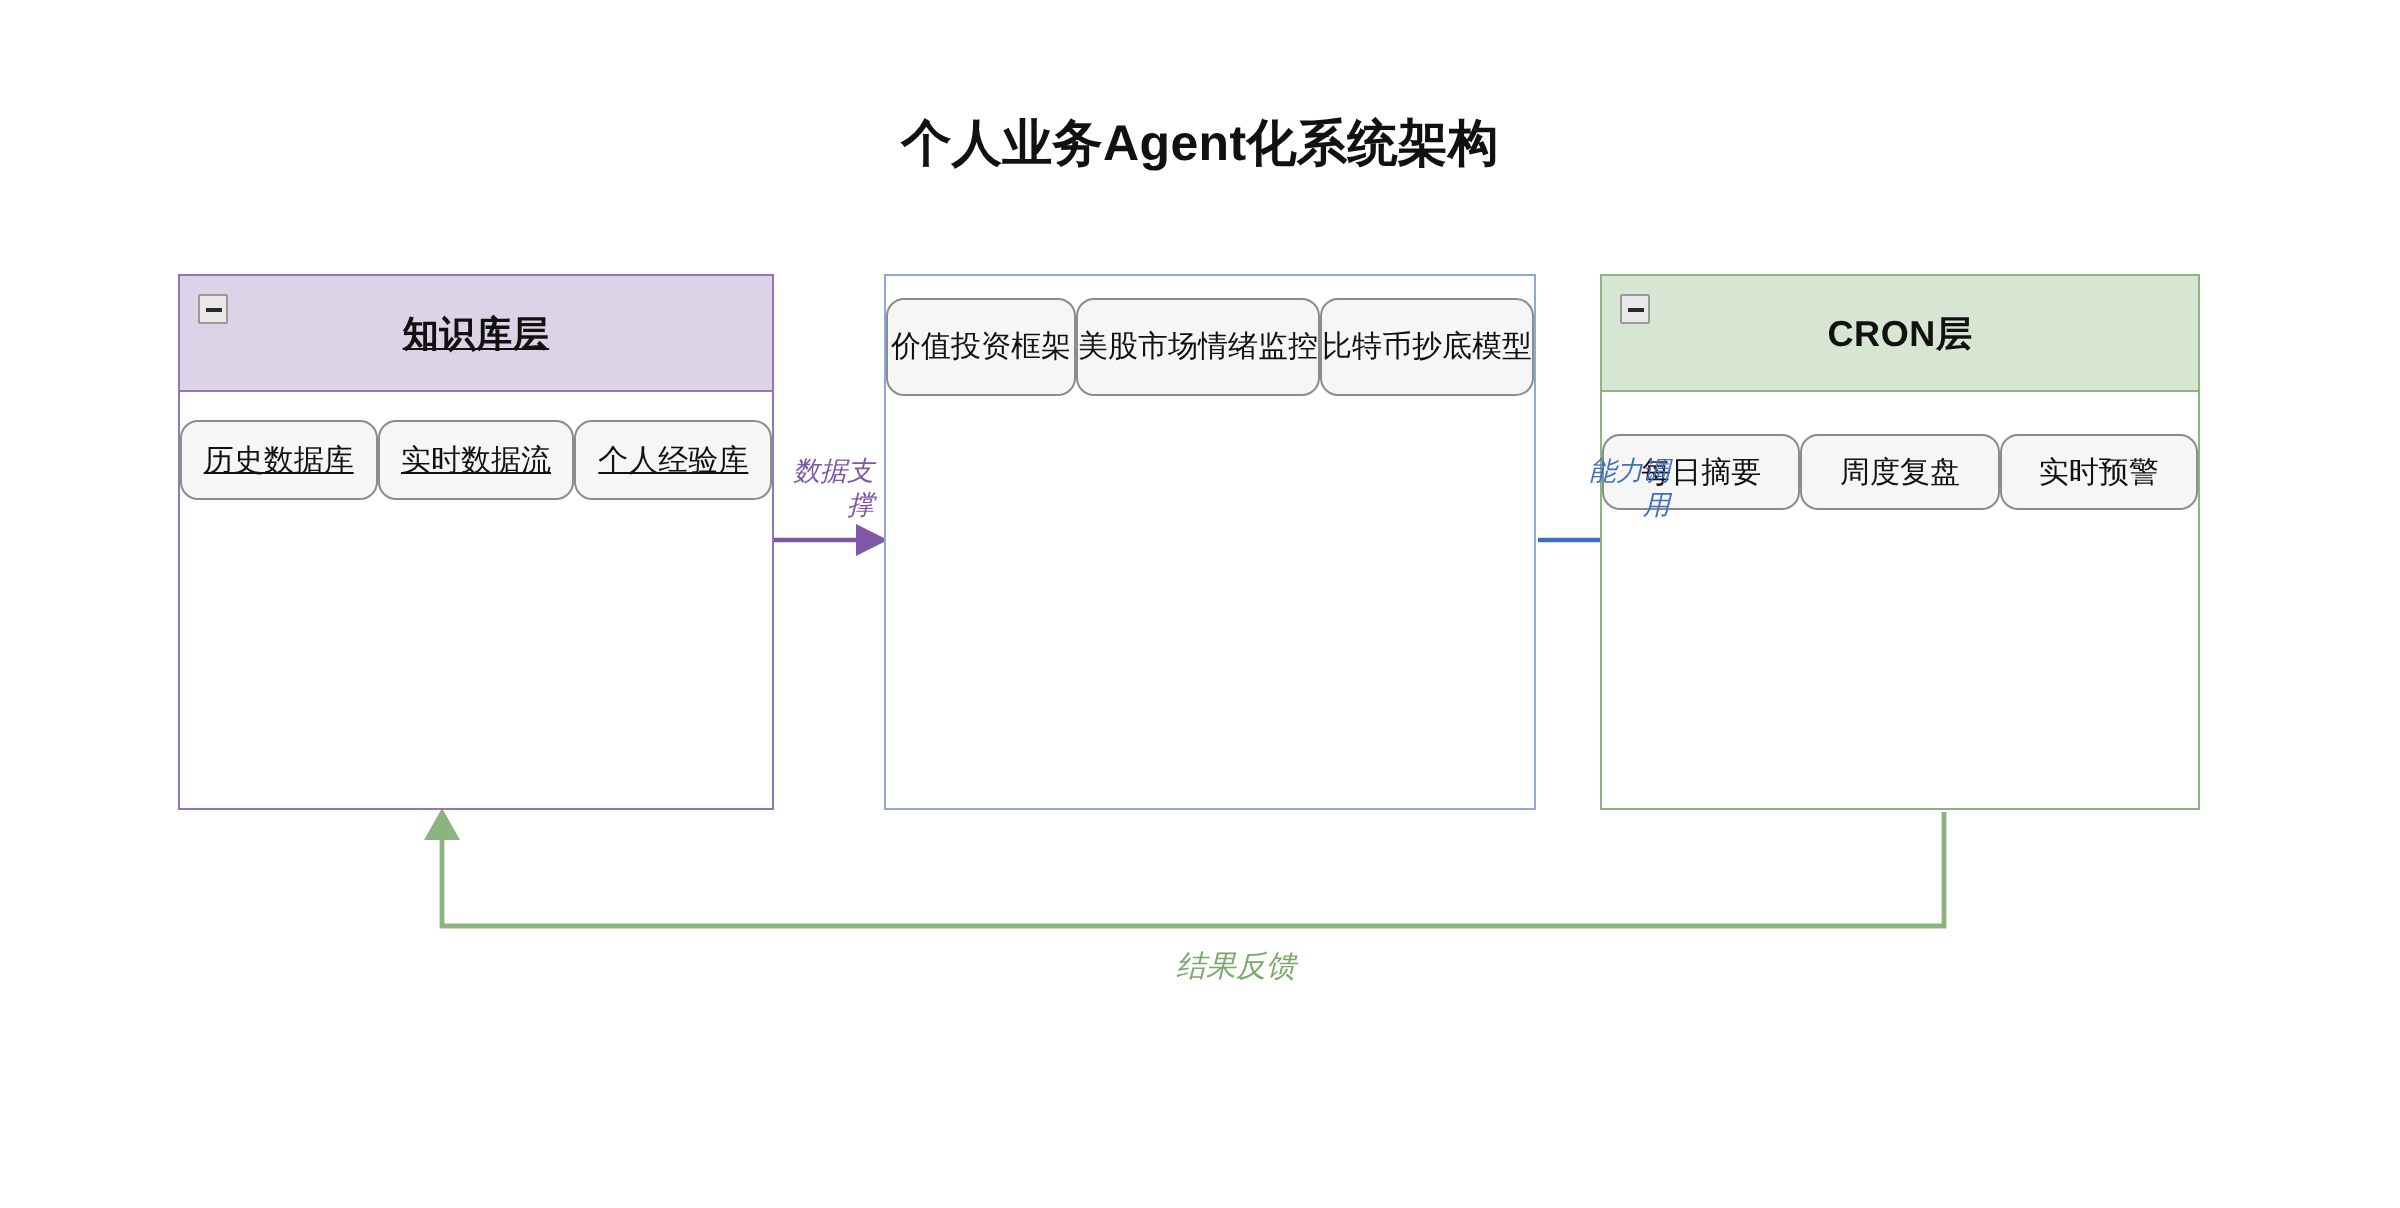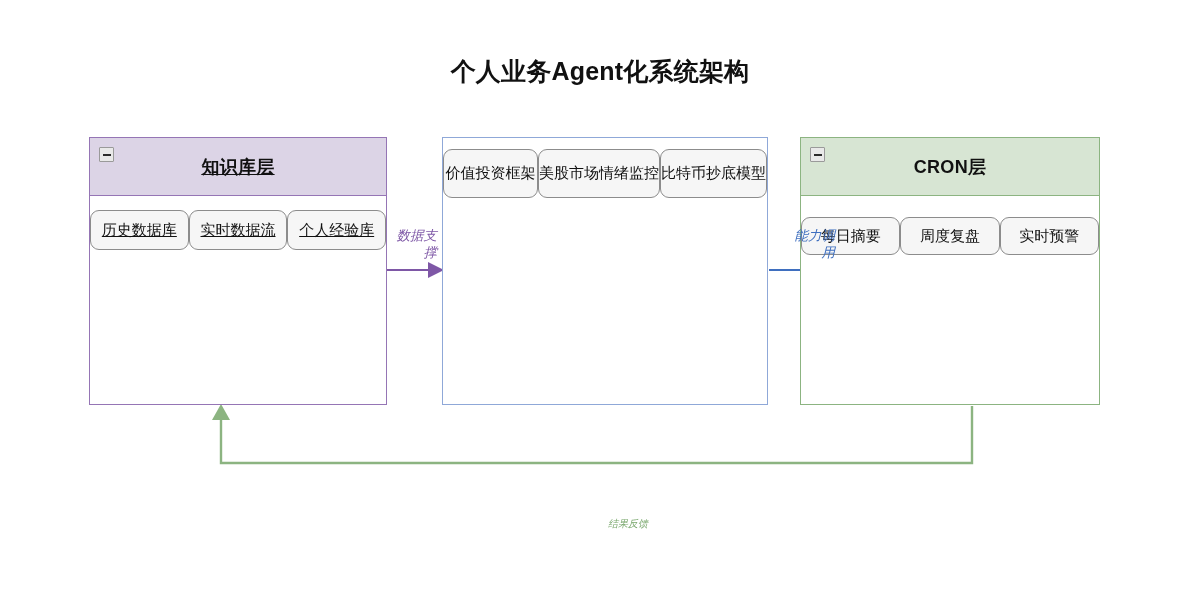--- a/index.html
+++ b/index.html
@@ -125,21 +125,21 @@
   .edge-label {
     position: absolute;
     font-style: italic;
     font-size: 13.5px;
     line-height: 17px;
     text-align: right;
     white-space: pre-line;
   }
   #edge-label-support { left: 375px; top: 227px; width: 62px; color: #7e57a6; }
   #edge-label-invoke  { left: 773px; top: 227px; width: 62px; color: #3f6fbf; }
-  #edge-label-feedback{ left: 528px; top: 475px; width: 120px; color: #7aa86e; font-size: 10px; margin-top: 40px; }
+  #edge-label-feedback{ left: 528px; top: 475px; width: 120px; color: #7aa86e; font-size: 15px; }
 
   svg#edges {
     position: absolute;
     left: 0; top: 0;
     width: 1200px;
     height: 604px;
     overflow: visible;
     pointer-events: none;
   }
 </style>

